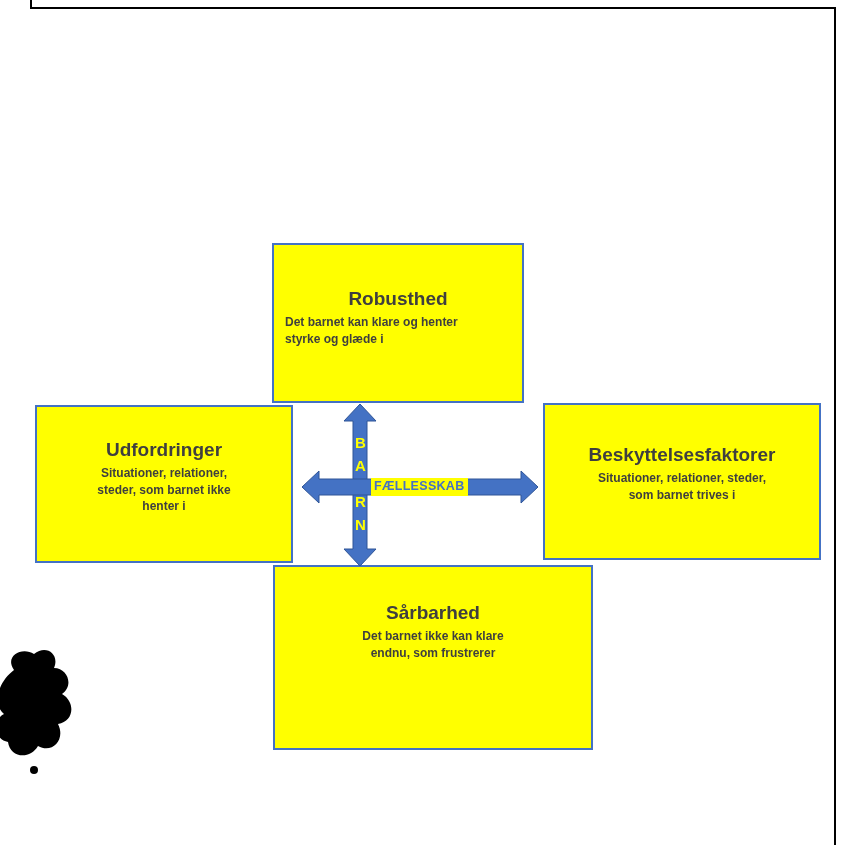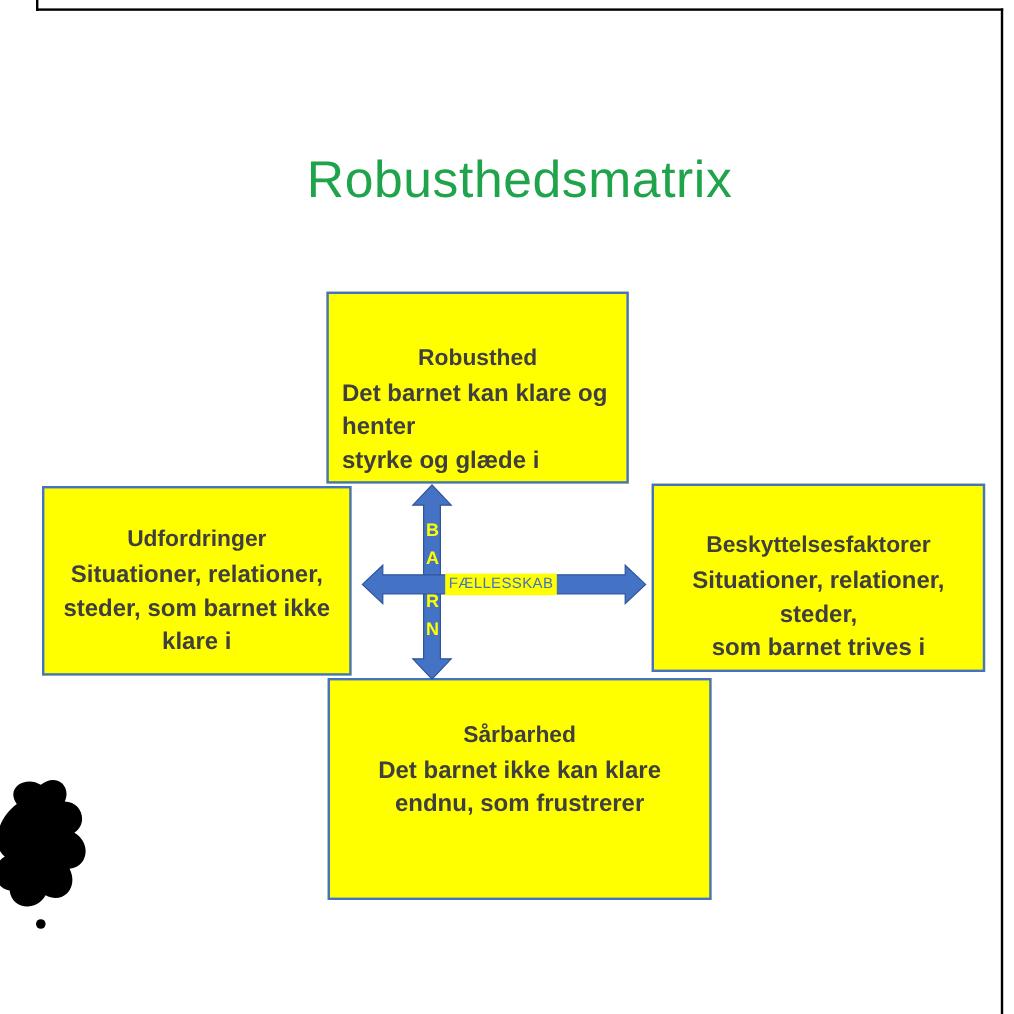--- a/index.html
+++ b/index.html
@@ -36,21 +36,21 @@
 
   .box {
     position: absolute;
     background: var(--box-yellow, #ffff00);
     border: 2px solid var(--border-blue, #4472c4);
     color: var(--text-dark, #3f3f3f);
     font-weight: bold;
     text-align: center;
   }
   .box .heading { font-size: 19px; line-height: 1.25; margin-bottom: 3px; }
-  .box .body    { font-size: 20px; line-height: 1.4; }
+  .box .body    { font-size: 12px; line-height: 1.4; }
 
   .box-top    { left: 272px; top: 243px; width: 252px; height: 160px; padding-top: 42px; }
   .box-top .body { text-align: left; padding-left: 11px; }
   .box-left   { left: 35px;  top: 405px; width: 258px; height: 158px; padding-top: 31px; }
   .box-right  { left: 543px; top: 403px; width: 278px; height: 157px; padding-top: 38px; }
   .box-bottom { left: 273px; top: 565px; width: 320px; height: 185px; padding-top: 34px; }
 
   .arrows-svg {
     position: absolute;
     left: 295px;
@@ -79,21 +79,21 @@
   .barn-r { top: 494px; }
   .barn-n { top: 517px; }
 
   .faellesskab {
     position: absolute;
     left: 371px;
     top: 478px;
     background: var(--box-yellow, #ffff00);
     color: var(--arrow-blue, #4472c4);
     font-size: 12.5px;
-    font-weight: normal;
+    font-weight: bold;
     padding: 2px 3px;
     line-height: 1.1;
     letter-spacing: 0.3px;
   }
 
   .blob-svg {
     position: absolute;
     left: 0px;
     top: 648px;
     width: 90px;
@@ -103,36 +103,35 @@
 </style>
 </head>
 <body>
 
 <div class="slide">
 
   <div class="frame-line frame-tick"></div>
   <div class="frame-line frame-top"></div>
   <div class="frame-line frame-right"></div>
 
-  <div class="slide-title">Robusthedsmatrix</div>
 
   <div class="box box-top">
     <div class="heading">Robusthed</div>
     <div class="body">
       <div>Det barnet kan klare og henter</div>
       <div>styrke og glæde i</div>
     </div>
   </div>
 
   <div class="box box-left">
     <div class="heading">Udfordringer</div>
     <div class="body">
       <div>Situationer, relationer,</div>
       <div>steder, som barnet ikke</div>
-      <div>klare i</div>
+      <div>henter i</div>
     </div>
   </div>
 
   <div class="box box-right">
     <div class="heading">Beskyttelsesfaktorer</div>
     <div class="body">
       <div>Situationer, relationer, steder,</div>
       <div>som barnet trives i</div>
     </div>
   </div>

